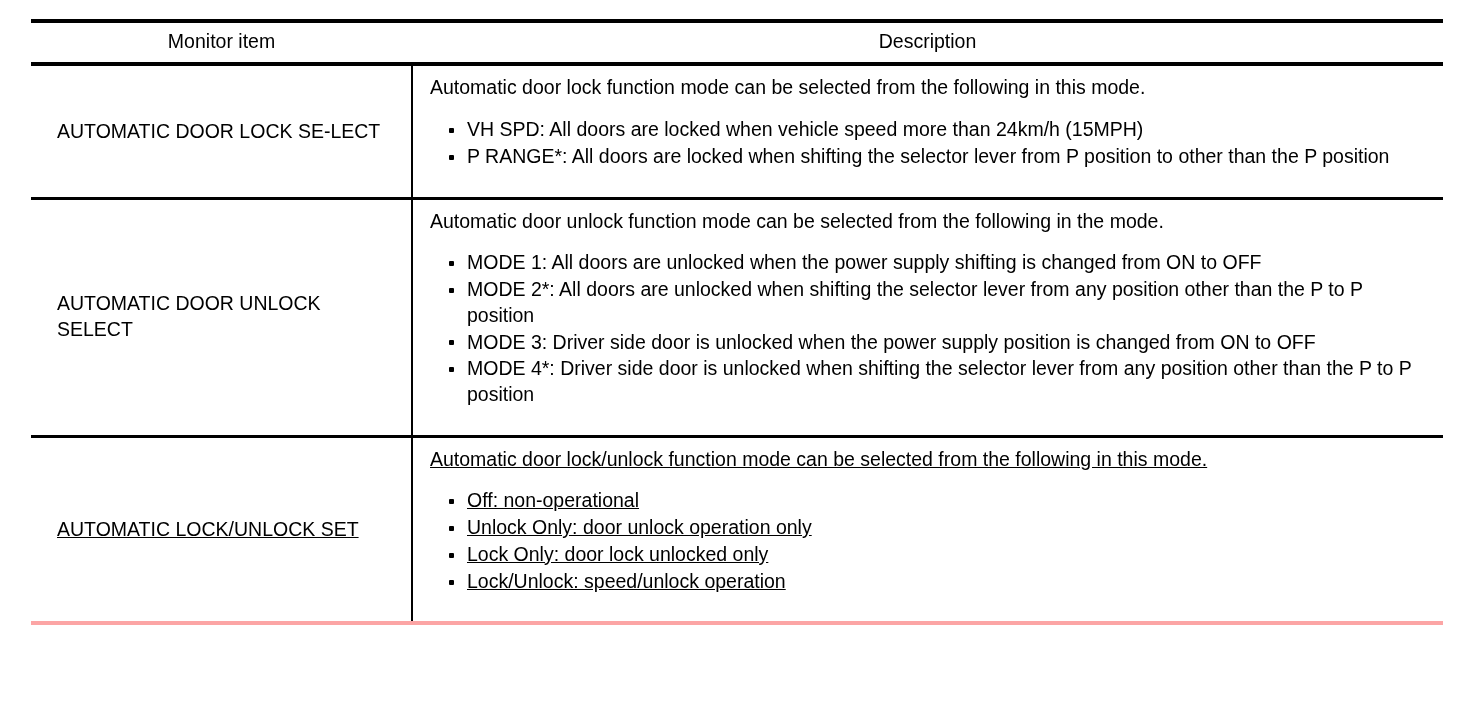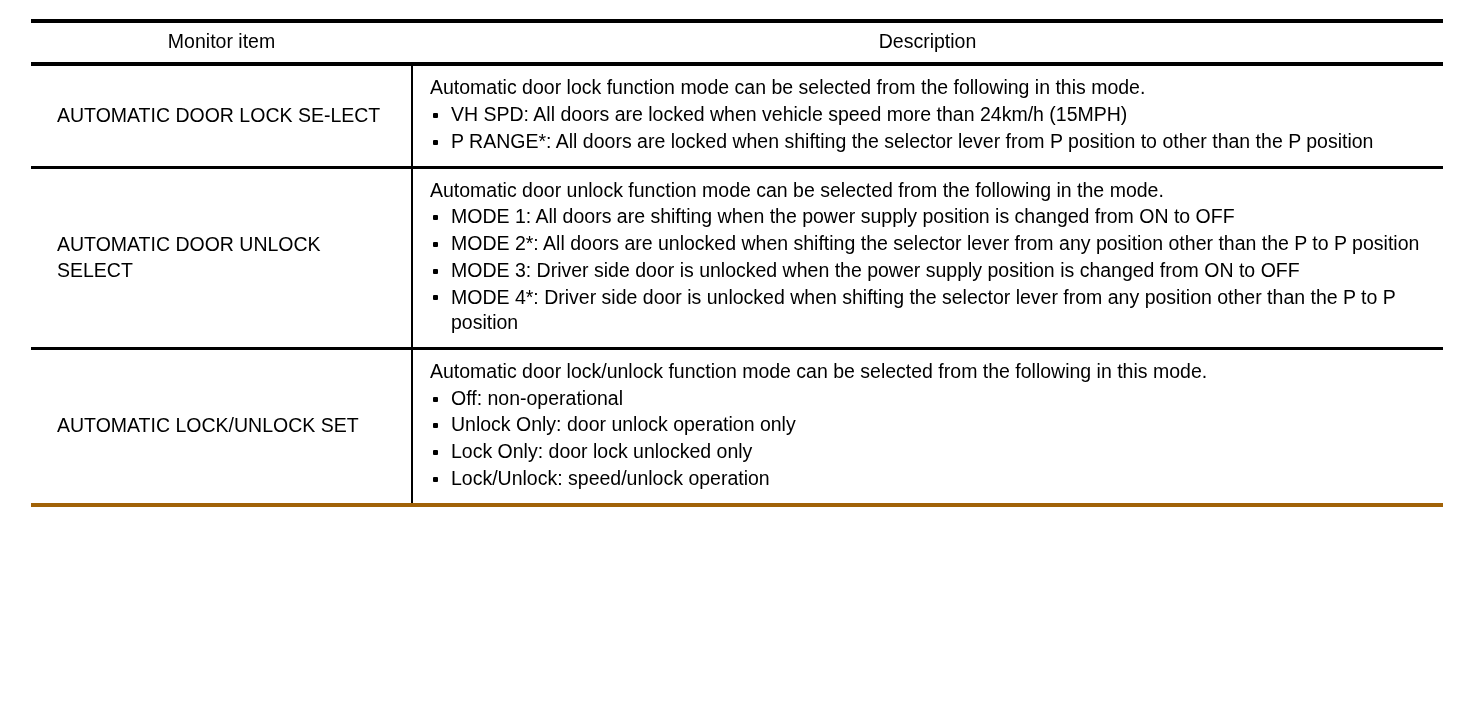--- a/index.html
+++ b/index.html
@@ -49,21 +49,22 @@
     line-height: 1.2;
   }
 
   tbody tr > td {
     border-bottom: 3px solid #000;
     vertical-align: middle;
     font-size: 19.5px;
     line-height: 1.32;
   }
   tbody tr.last-row > td {
-    border-bottom: 4px solid #a16207;
+    border-bottom: 4px solid #fca5a5;
+    text-decoration: underline;
   }
 
   td.item-cell {
     padding: 10px 10px 10px 26px;
     text-align: left;
     vertical-align: middle;
     border-right: 2px solid #000;
   }
   td.desc-cell {
     padding: 9px 14px 11px 17px;
@@ -71,21 +72,21 @@
     vertical-align: top;
   }
 
   .lead-line {
     margin: 0 0 1px 0;
     white-space: normal;
   }
 
   ul.bullets {
     list-style: none;
-    margin: 0;
+    margin: 16px;
     padding: 0;
   }
   ul.bullets > li {
     position: relative;
     padding-left: 21px;
     margin: 1px 0 0 0;
   }
   ul.bullets > li .dot {
     position: absolute;
     left: 3px;
@@ -148,21 +149,21 @@
               </ul>
             </td>
           </tr>
           <tr>
             <td class="item-cell">AUTOMATIC DOOR UNLOCK SELECT</td>
             <td class="desc-cell">
               <div class="lead-line">Automatic door unlock function mode can be selected from the following in the mode.</div>
               <ul class="bullets">
                 <li>
                   <span class="dot"></span>
-                  <span class="btext">MODE 1: All doors are shifting when the power supply position is changed from ON to OFF</span>
+                  <span class="btext">MODE 1: All doors are unlocked when the power supply shifting is changed from ON to OFF</span>
                 </li>
                 <li>
                   <span class="dot"></span>
                   <span class="btext">MODE 2*: All doors are unlocked when shifting the selector lever from any position other than the P to P position</span>
                 </li>
                 <li>
                   <span class="dot"></span>
                   <span class="btext">MODE 3: Driver side door is unlocked when the power supply position is changed from ON to OFF</span>
                 </li>
                 <li>

